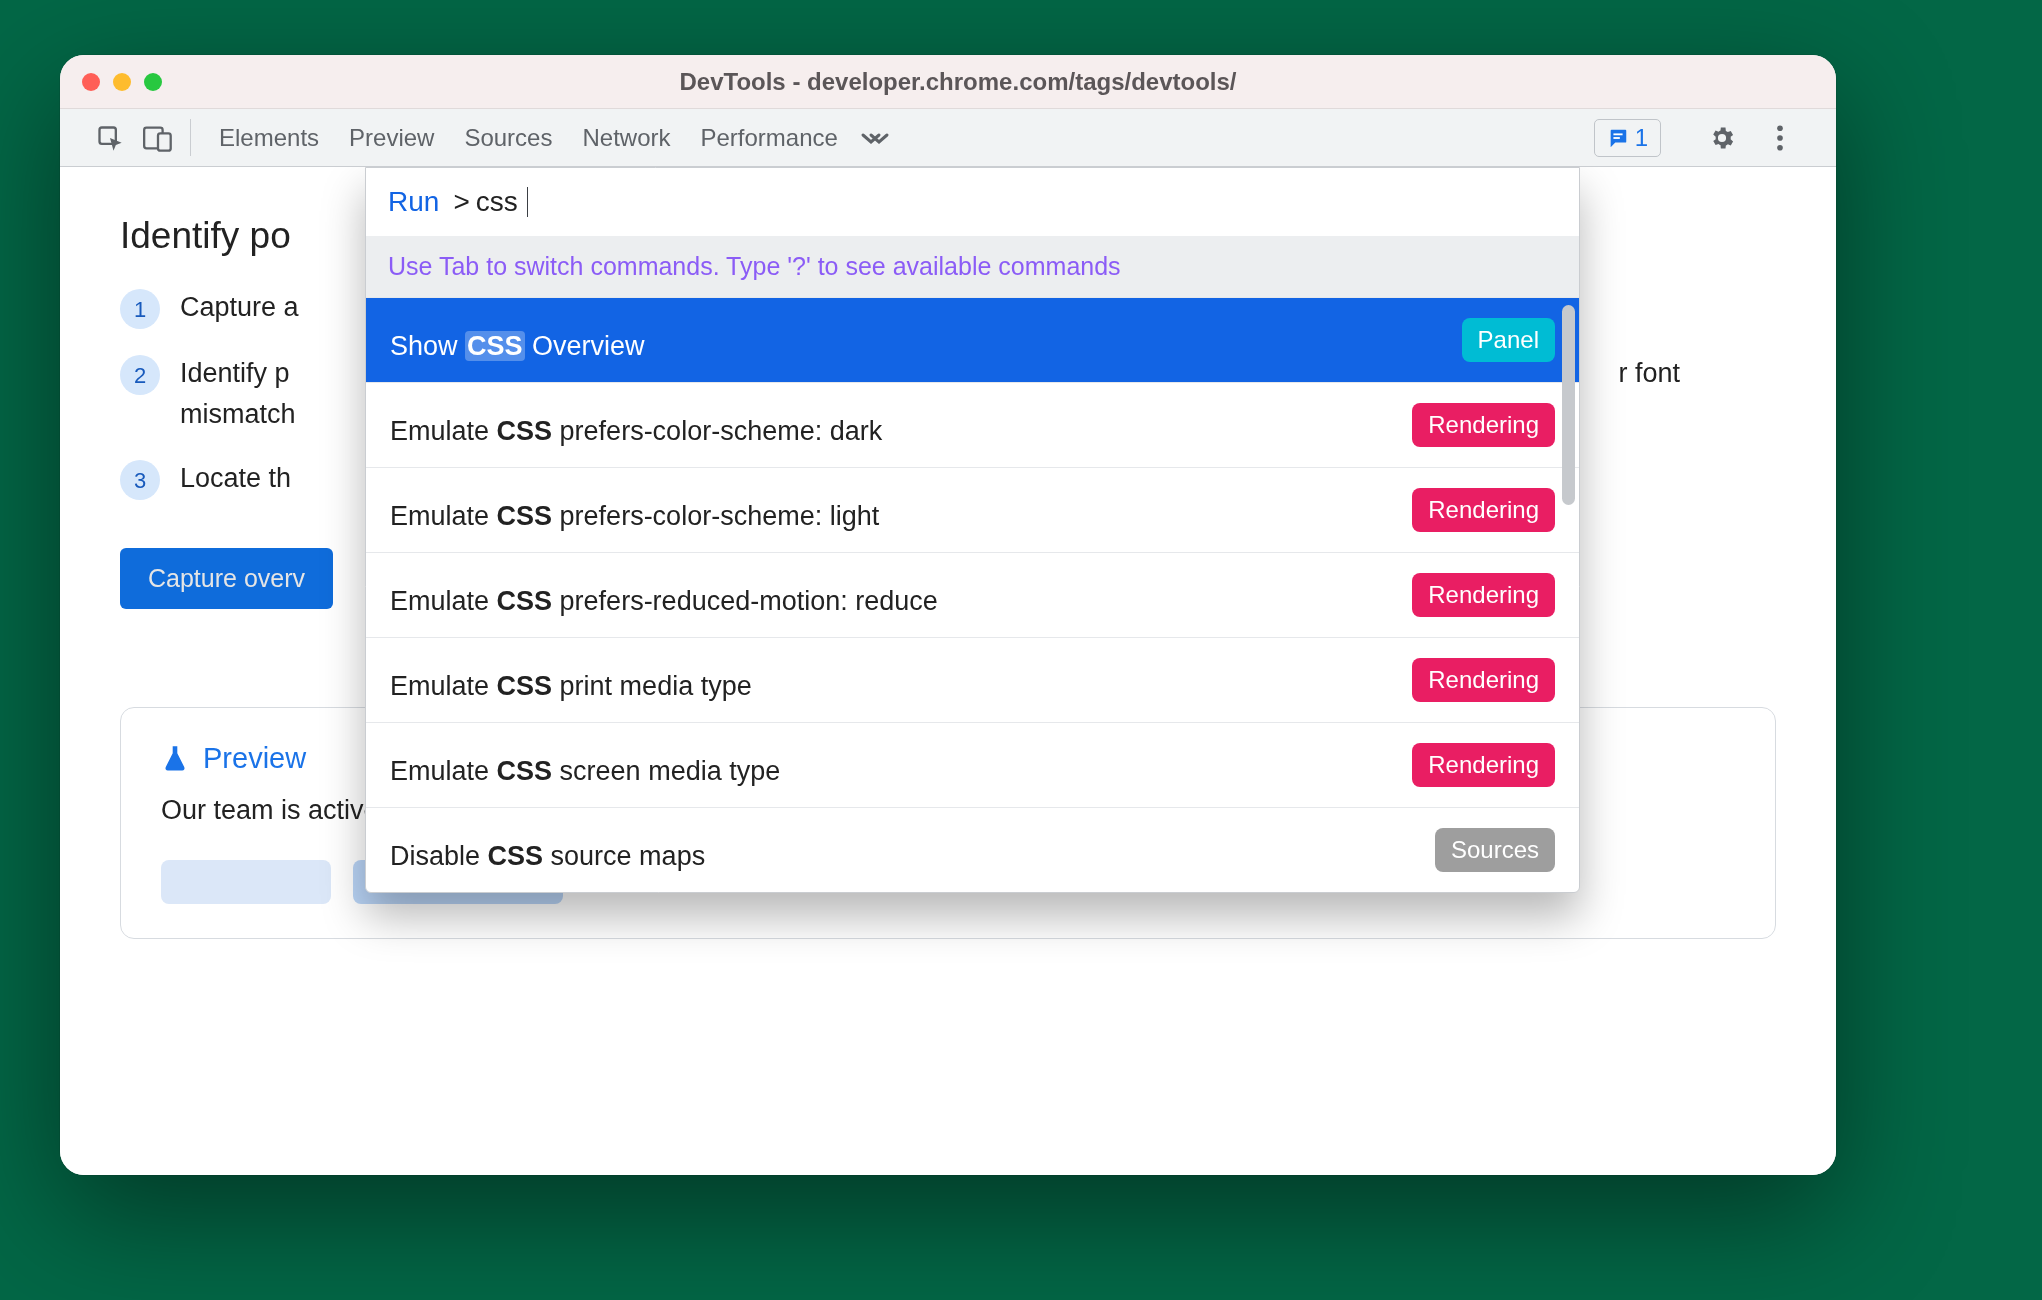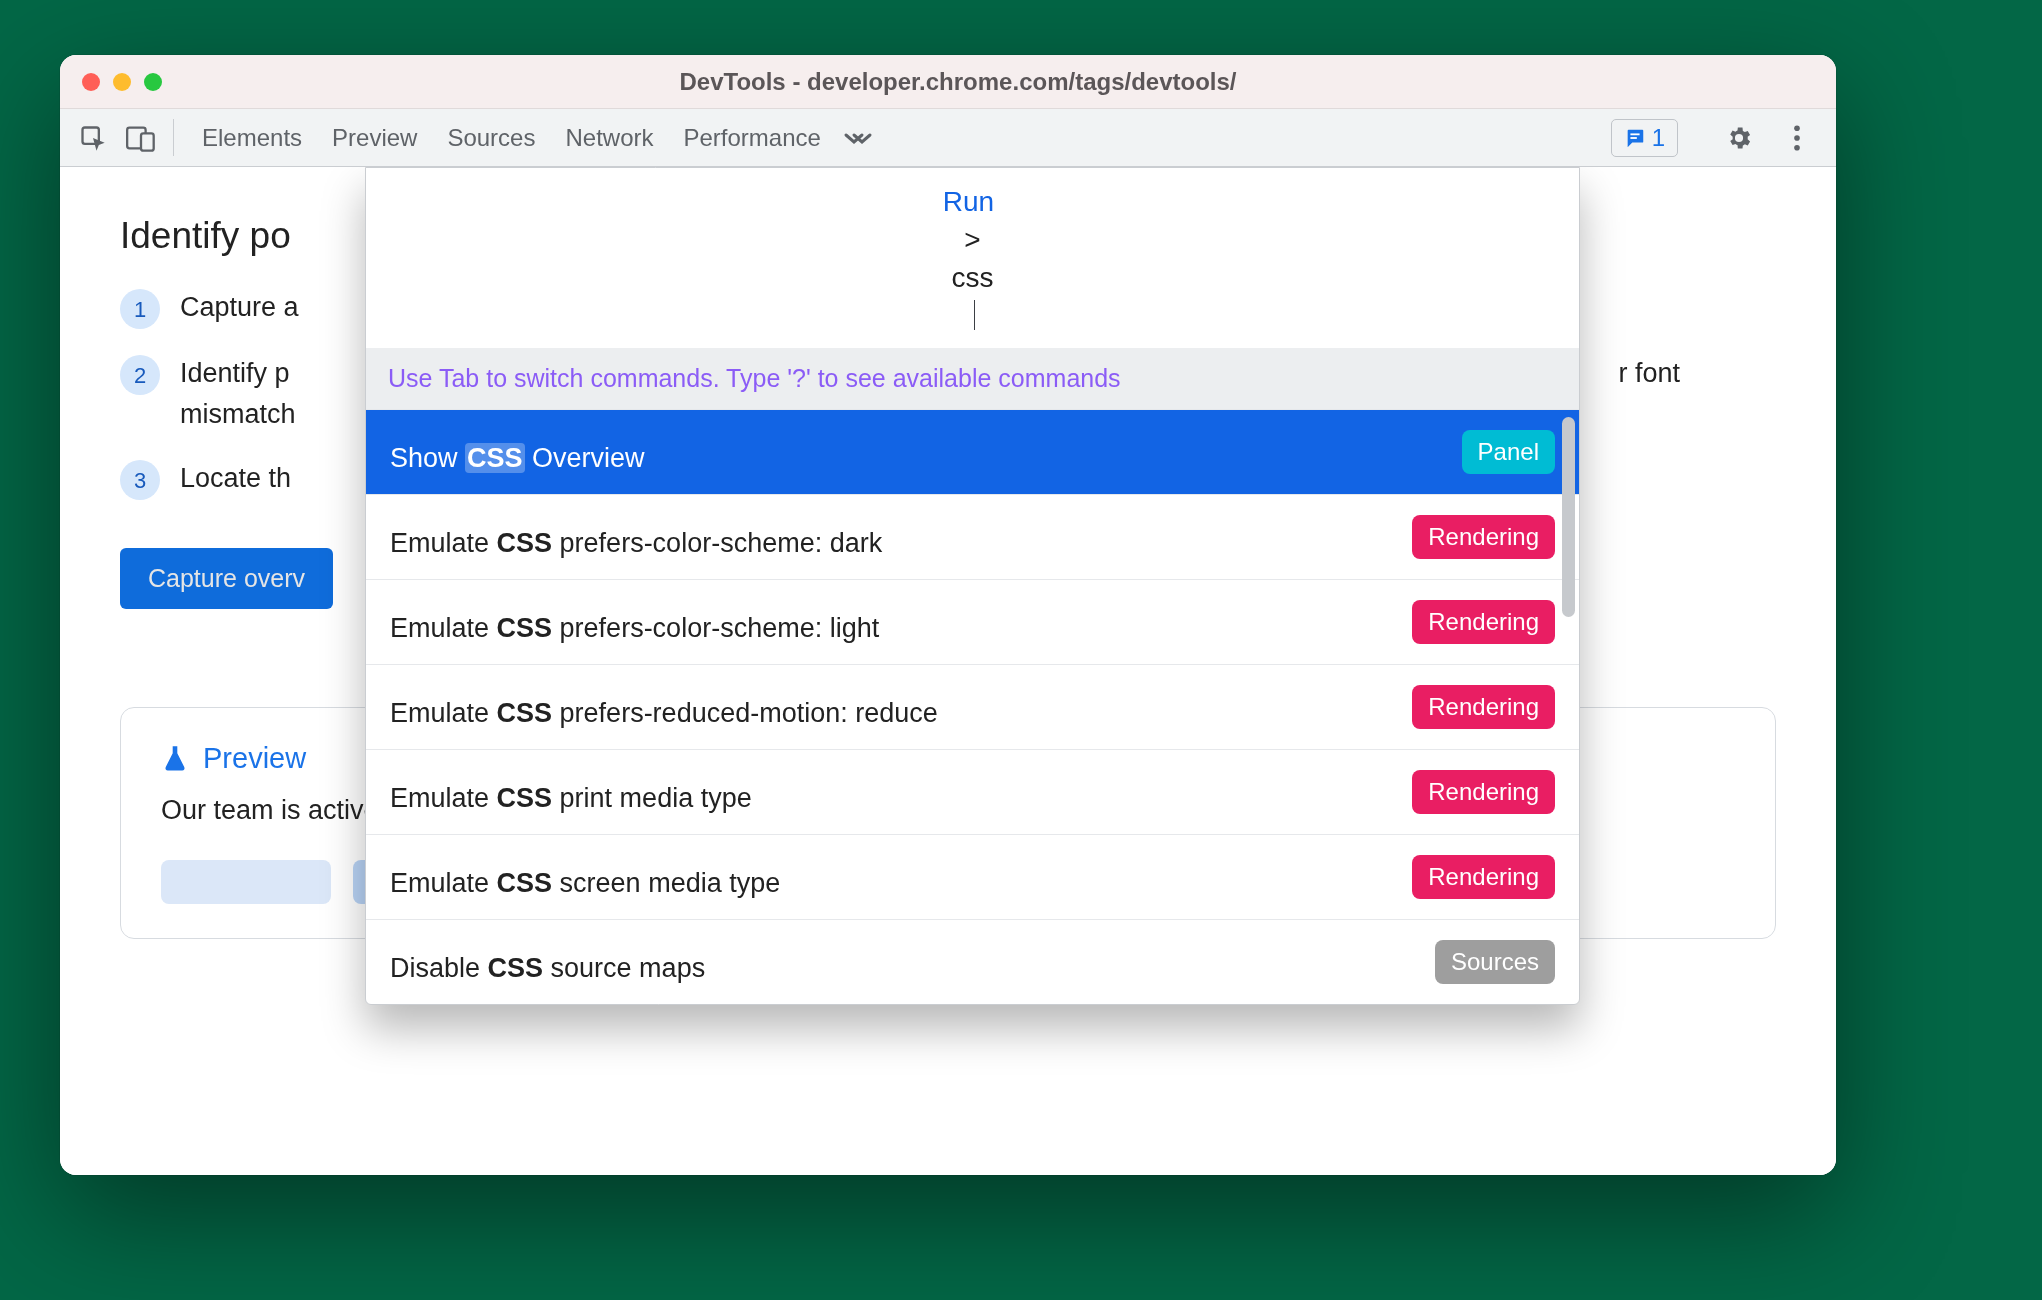--- a/index.html
+++ b/index.html
@@ -16,31 +16,31 @@
     --panel-teal: #00bcd4;
     --rendering-pink: #e91e63;
     --sources-grey: #9e9e9e;
     --circle-bg: #d6e7fb;
   }
   html, body { font-family: -apple-system, BlinkMacSystemFont, "Segoe UI", Helvetica, Arial, sans-serif; background:#036746; }
   .stage { width:2042px; height:1300px; background:#036746; position:relative; }
   .dropshadow { position:absolute; inset:0; filter: drop-shadow(0 40px 60px rgba(0,0,0,.45)); }
   .window {
     position:absolute; top:55px; left:60px; width:1776px; height:1120px;
-    background:#fff; border-radius:16px; overflow:hidden;
+    background:#fff; border-radius:24px; overflow:hidden;
     box-shadow: 0 0 0 1px rgba(0,0,0,.08);
   }
   
   .titlebar { height:54px; background:var(--bg-titlebar); display:flex; align-items:center; padding:0 22px; border-bottom:1px solid #e0dada; }
   .traffic { display:flex; gap:13px; }
   .dot { width:18px; height:18px; border-radius:50%; }
   .dot.red{background:#ff5f57;} .dot.yellow{background:#febc2e;} .dot.green{background:#28c840;}
   .title { flex:1; text-align:center; font-size:24px; font-weight:600; color:#5b5658; padding-right:60px; }
   
-  .tabstrip { height:58px; background:var(--bg-chrome); border-bottom:1px solid var(--border); display:flex; align-items:stretch; padding:0 9px; gap:0; }
+  .tabstrip { height:58px; background:var(--bg-chrome); border-bottom:1px solid var(--border); display:flex; align-items:stretch; padding:0 26px; gap:0; }
   .iconbtn { display:flex; align-items:center; justify-content:center; width:48px; color:#5f6368; }
   .vdiv { width:1px; background:var(--border); margin:10px 8px; }
   .tabs { display:flex; align-items:stretch; gap:26px; padding-left:18px; }
   .tab { display:flex; align-items:center; font-size:24px; color:var(--text-light); padding: 0 2px; gap:10px; }
   .tab.active { color:#000; }
   .tab .flask { color:#5f6368; }
   .tab .tabclose { font-size:18px; color:#5f6368; padding-left:4px;}
   .more-chevron { display:flex; align-items:center; padding:0 20px; color:#5f6368; }
   .spacer { flex:1; }
   .rightctrls { display:flex; align-items:center; gap:10px; padding-right:6px; }
@@ -60,21 +60,21 @@
   .link { color:var(--blue); text-decoration:underline; }
   .skeleton { margin-top:34px; display:flex; gap:22px; }
   .skeleton .pill { height:44px; border-radius:8px; background:#dbe7f8; }
   
   .popover {
     position:absolute; top:0; left:305px; width:1215px; background:#fff;
     border:1px solid var(--border); border-radius:0 0 6px 6px;
     box-shadow: 0 24px 44px rgba(0,0,0,.28);
     overflow:hidden;
   }
-  .runrow { display:flex; align-items:center; gap:6px; padding:18px 22px; font-size:28px;flex-direction:column; }
+  .runrow { display:flex; align-items:center; gap:6px; padding:18px 22px; font-size:28px; }
   .runrow .runlabel { color:#1264e4; margin-right:8px; }
   .runrow .prompt { color:#222; }
   .caret { display:inline-block; width:1px; height:30px; background:#3b3f44; margin-left:3px; vertical-align:-5px; }
   .hint { background:#eceef0; color:#8b5cf6; font-size:25px; padding:16px 22px; }
   .resultlist { position:relative; max-height:640px; overflow:hidden; }
   .entry { display:flex; align-items:flex-end; justify-content:space-between; padding:20px 24px; font-size:27px; border-top:1px solid #e6e8eb; }
   .entry:first-child { border-top:none; }
   .entry .etxt { color:#222; }
   .entry.selected { background:var(--sel-bg); }
   .entry.selected .etxt { color:#fff; }

